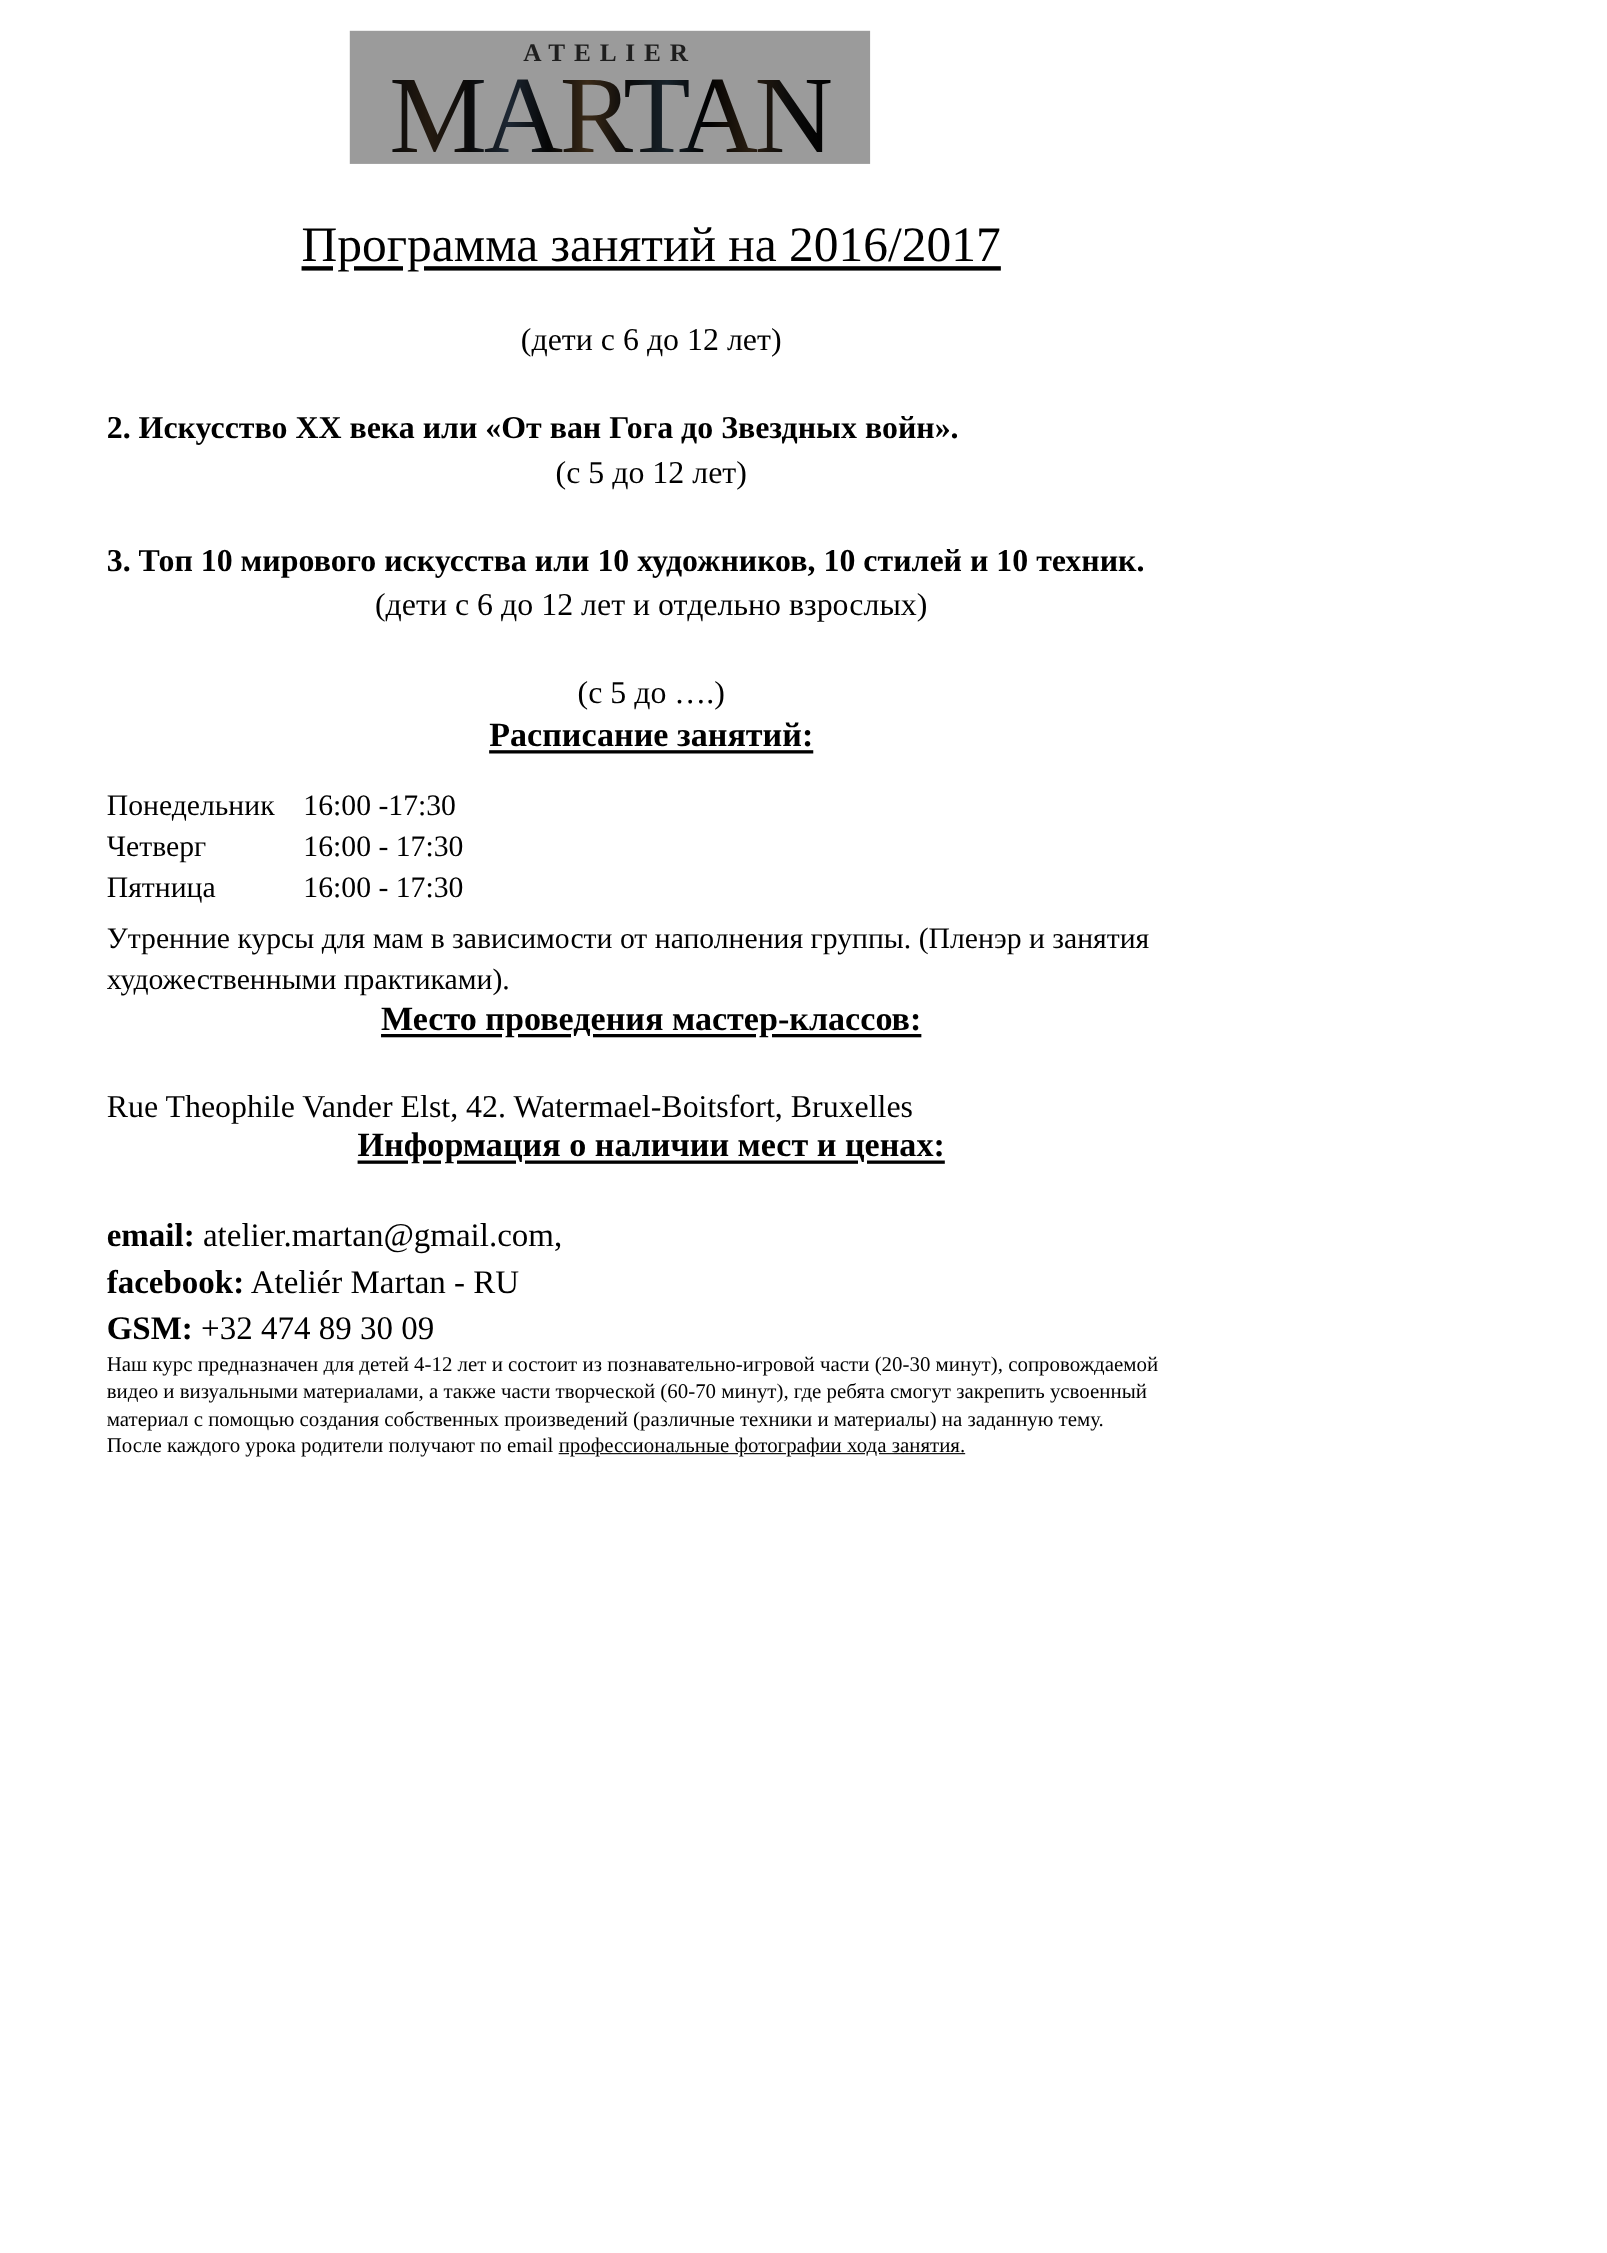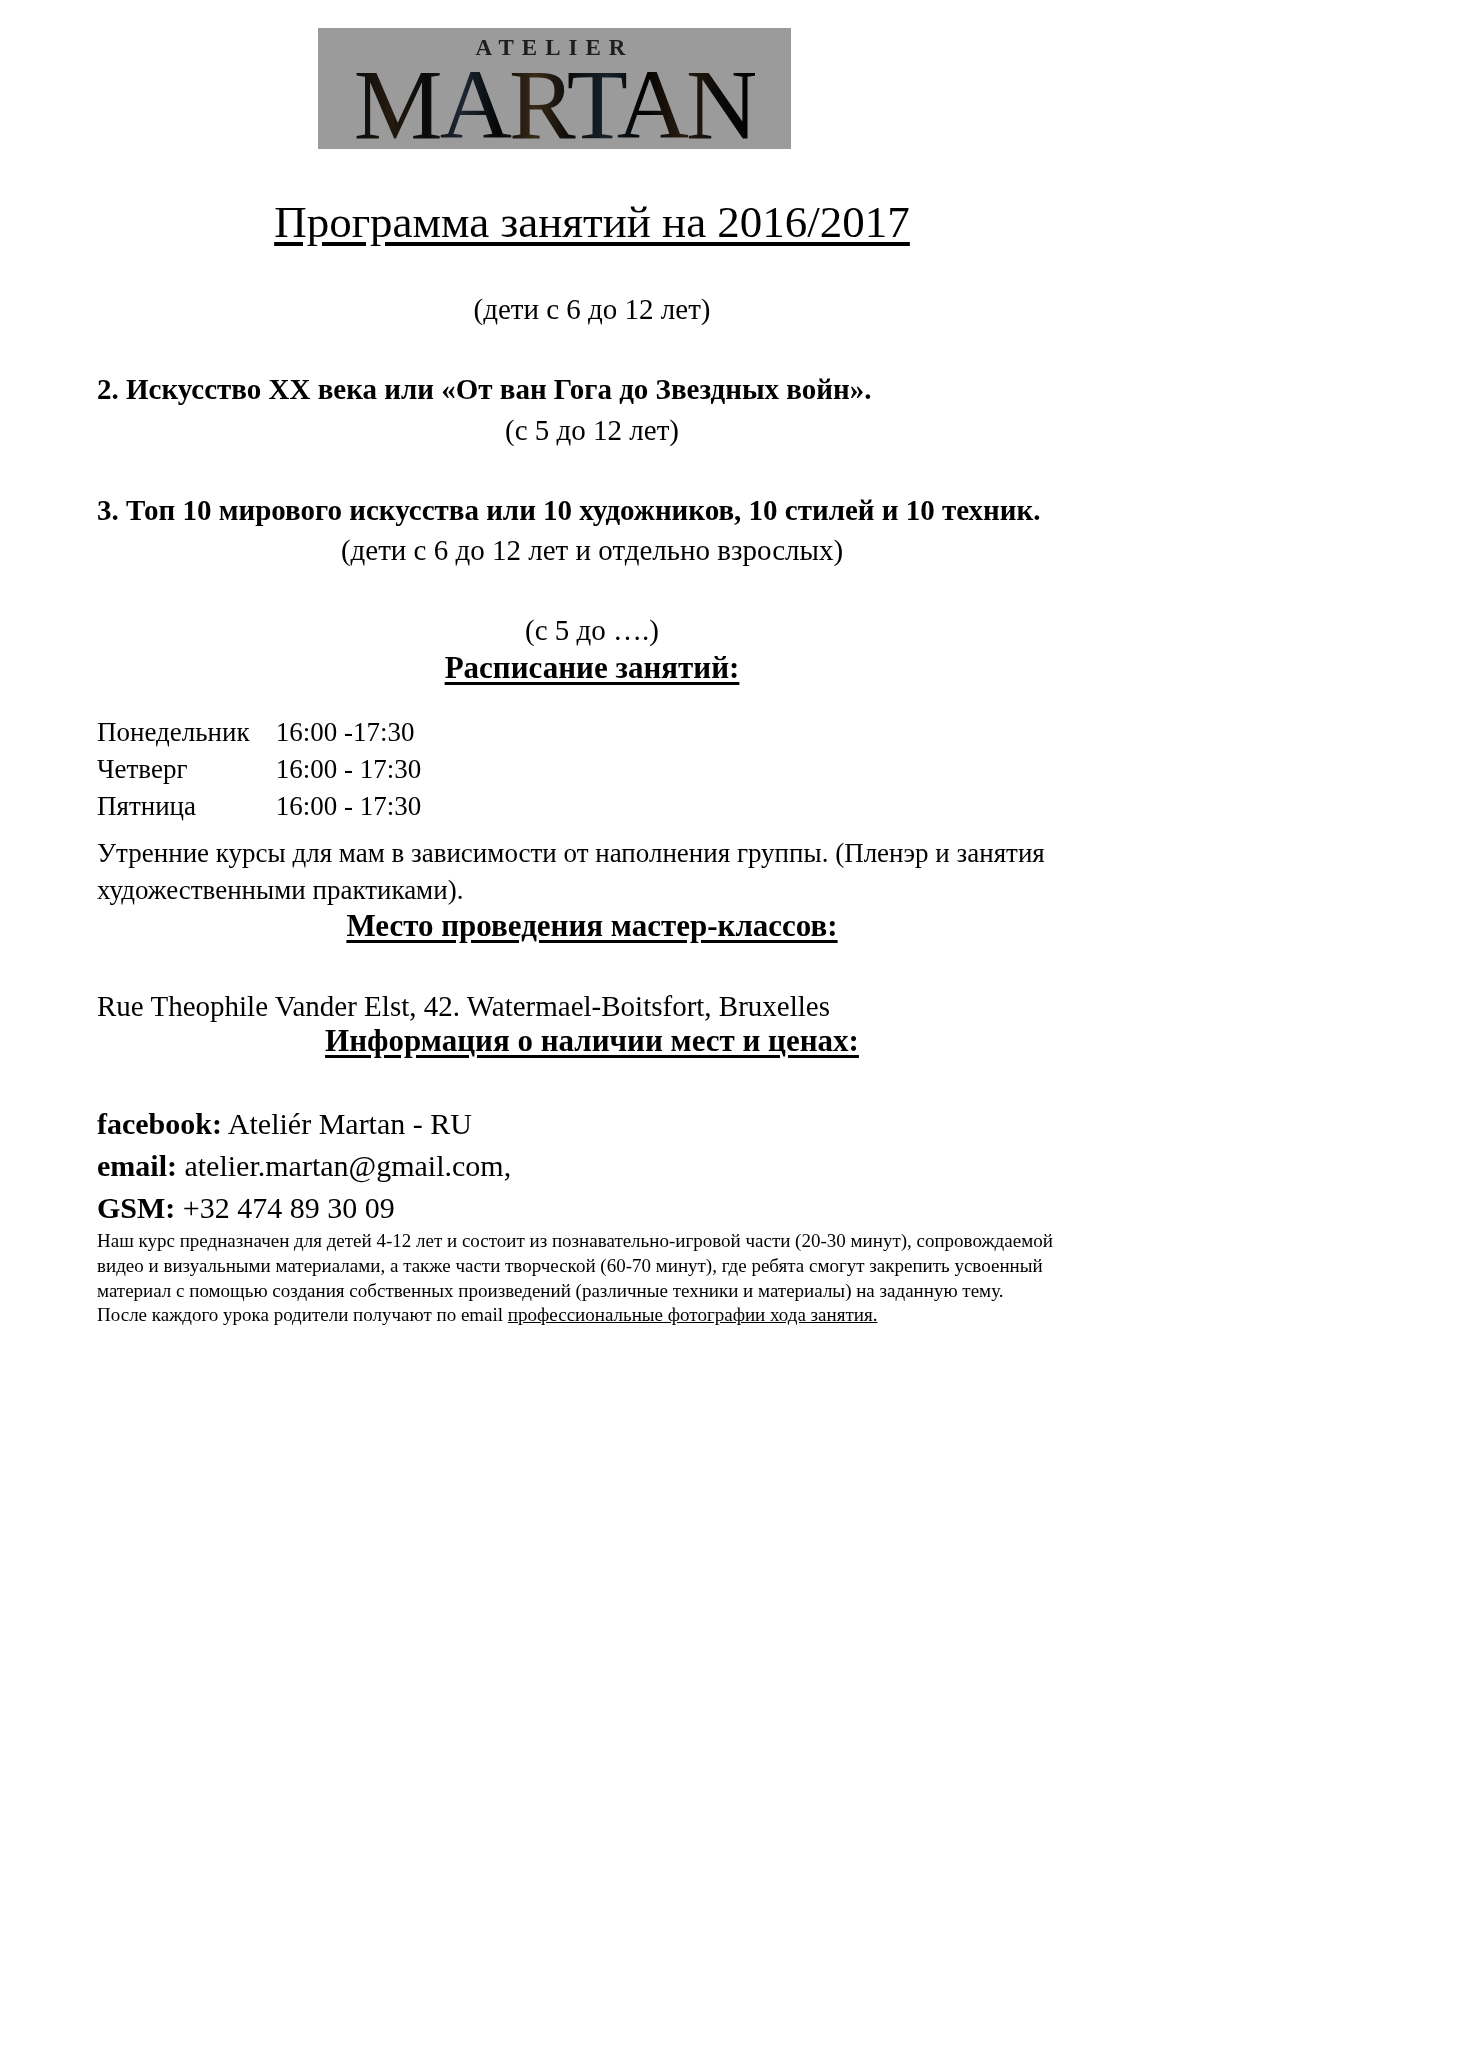--- a/index.html
+++ b/index.html
@@ -176,28 +176,28 @@
 
     <div class="schedule-note">Утренние курсы для мам в зависимости от наполнения группы. (Пленэр и занятия художественными практиками).</div>
 
     <div class="section-heading">Место проведения мастер-классов:</div>
     <div class="address-line">Rue Theophile Vander Elst, 42. Watermael-Boitsfort, Bruxelles</div>
 
     <div class="section-heading">Информация о наличии мест и ценах:</div>
 
     <div class="contacts">
       <div>
+        <span class="contact-label">email:</span>
+        <span class="contact-value">atelier.martan@gmail.com,</span>
+      </div>
+      <div>
         <span class="contact-label">facebook:</span>
         <span class="contact-value">Ateliér Martan - RU</span>
       </div>
       <div>
-        <span class="contact-label">email:</span>
-        <span class="contact-value">atelier.martan@gmail.com,</span>
-      </div>
-      <div>
         <span class="contact-label">GSM:</span>
         <span class="contact-value">+32 474 89 30 09</span>
       </div>
     </div>
 
     <div class="footer-paragraph">
       <span>Наш курс предназначен для детей 4-12 лет и состоит из познавательно-игровой части (20-30 минут), сопровождаемой видео и визуальными материалами, а также части творческой (60-70 минут), где ребята смогут закрепить усвоенный материал с помощью создания собственных произведений (различные техники и материалы) на заданную тему. После каждого урока родители получают по email </span><span class="footer-underlined">профессиональные фотографии хода занятия.</span>
     </div>
 
   </div>

